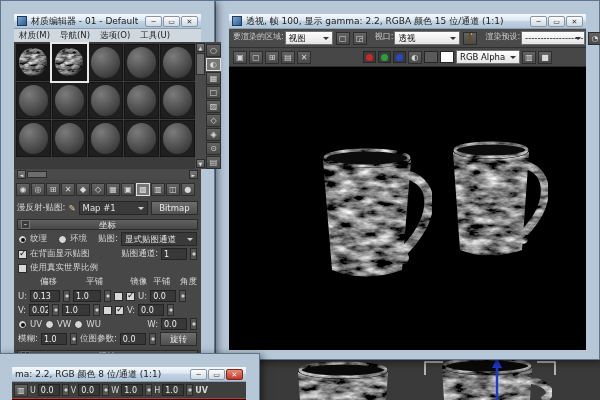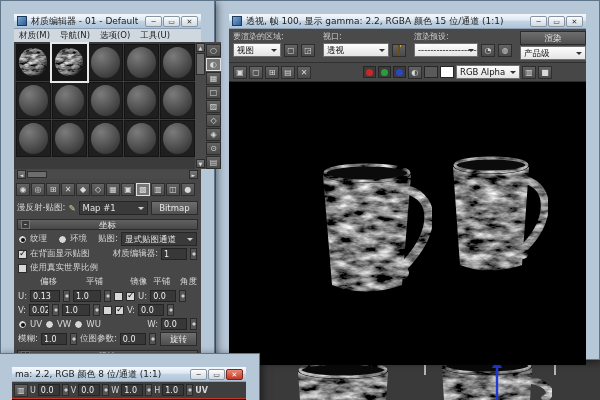--- a/index.html
+++ b/index.html
@@ -63,21 +63,21 @@
   #vtools .ib{width:15px;height:13px;}
   #hsb{height:9px;margin:1px 2px;background:#4a4a4a;display:flex;align-items:center;gap:1px;padding:0 1px;}
   #hsb .thumb{width:20px;height:7px;background:#6d6d6d;border:1px solid #2c2c2c;}
   #mtools{display:flex;gap:1px;padding:3px 2px;}
   #namerow{display:flex;align-items:center;gap:3px;padding:2px 3px;}
   .coordbody{padding:2px 4px;display:flex;flex-direction:column;gap:2px;}
 
   
   #rwin{left:215px;top:0;width:385px;height:360px;z-index:2;}
   #rtb1{display:flex;gap:8px;padding:2px 4px;background:#4a4a4a;border-bottom:1px solid #303030;}
-  .tgroup{display:flex;flex-direction:column;gap:1px;}
+  .tgroup{display:flex;flex-direction:row;gap:1px;}
   .tgroup .lbl{font-size:8px;color:#cfcfcf;}
   #rtb2{display:flex;align-items:center;gap:2px;padding:2px 4px;background:#474747;border-bottom:1px solid #2c2c2c;}
   .dot{width:13px;height:12px;background:#3c3c3c;border:1px solid #262626;display:flex;align-items:center;justify-content:center;flex:none;}
   .dot i{width:7px;height:7px;border-radius:50%;display:block;}
   .swatch{width:14px;height:12px;border:1px solid #262626;flex:none;}
   #rimg{position:relative;background:#000;height:283px;overflow:hidden;}
 
   
   .lock{position:relative;width:8px;height:6px;background:#d9a33c;border:1px solid #6b4e12;margin-top:4px;}
   .lock::before{content:"";position:absolute;left:1px;top:-4px;width:4px;height:4px;border:1.5px solid #d9a33c;border-bottom:none;border-radius:3px 3px 0 0;}
@@ -368,21 +368,21 @@
           <span class="rb on"></span>
           <span class="lbl">纹理</span>
           <span class="rb" style="margin-left:8px"></span>
           <span class="lbl">环境</span>
           <span class="lbl" style="margin-left:8px">贴图:</span>
           <div class="dd" style="flex:1">显式贴图通道</div>
         </div>
         <div class="row">
           <span class="cb on"></span>
           <span class="lbl">在背面显示贴图</span>
-          <span class="lbl" style="margin-left:auto">材质编辑器:</span>
+          <span class="lbl" style="margin-left:auto">贴图通道:</span>
           <div class="fld" style="width:26px">1</div>
           <span class="sp"></span>
         </div>
         <div class="row">
           <span class="cb"></span>
           <span class="lbl">使用真实世界比例</span>
         </div>
         <div class="row" style="padding-left:22px;gap:0">
           <span class="lbl" style="width:48px">偏移</span>
           <span class="lbl" style="width:46px">平铺</span>

